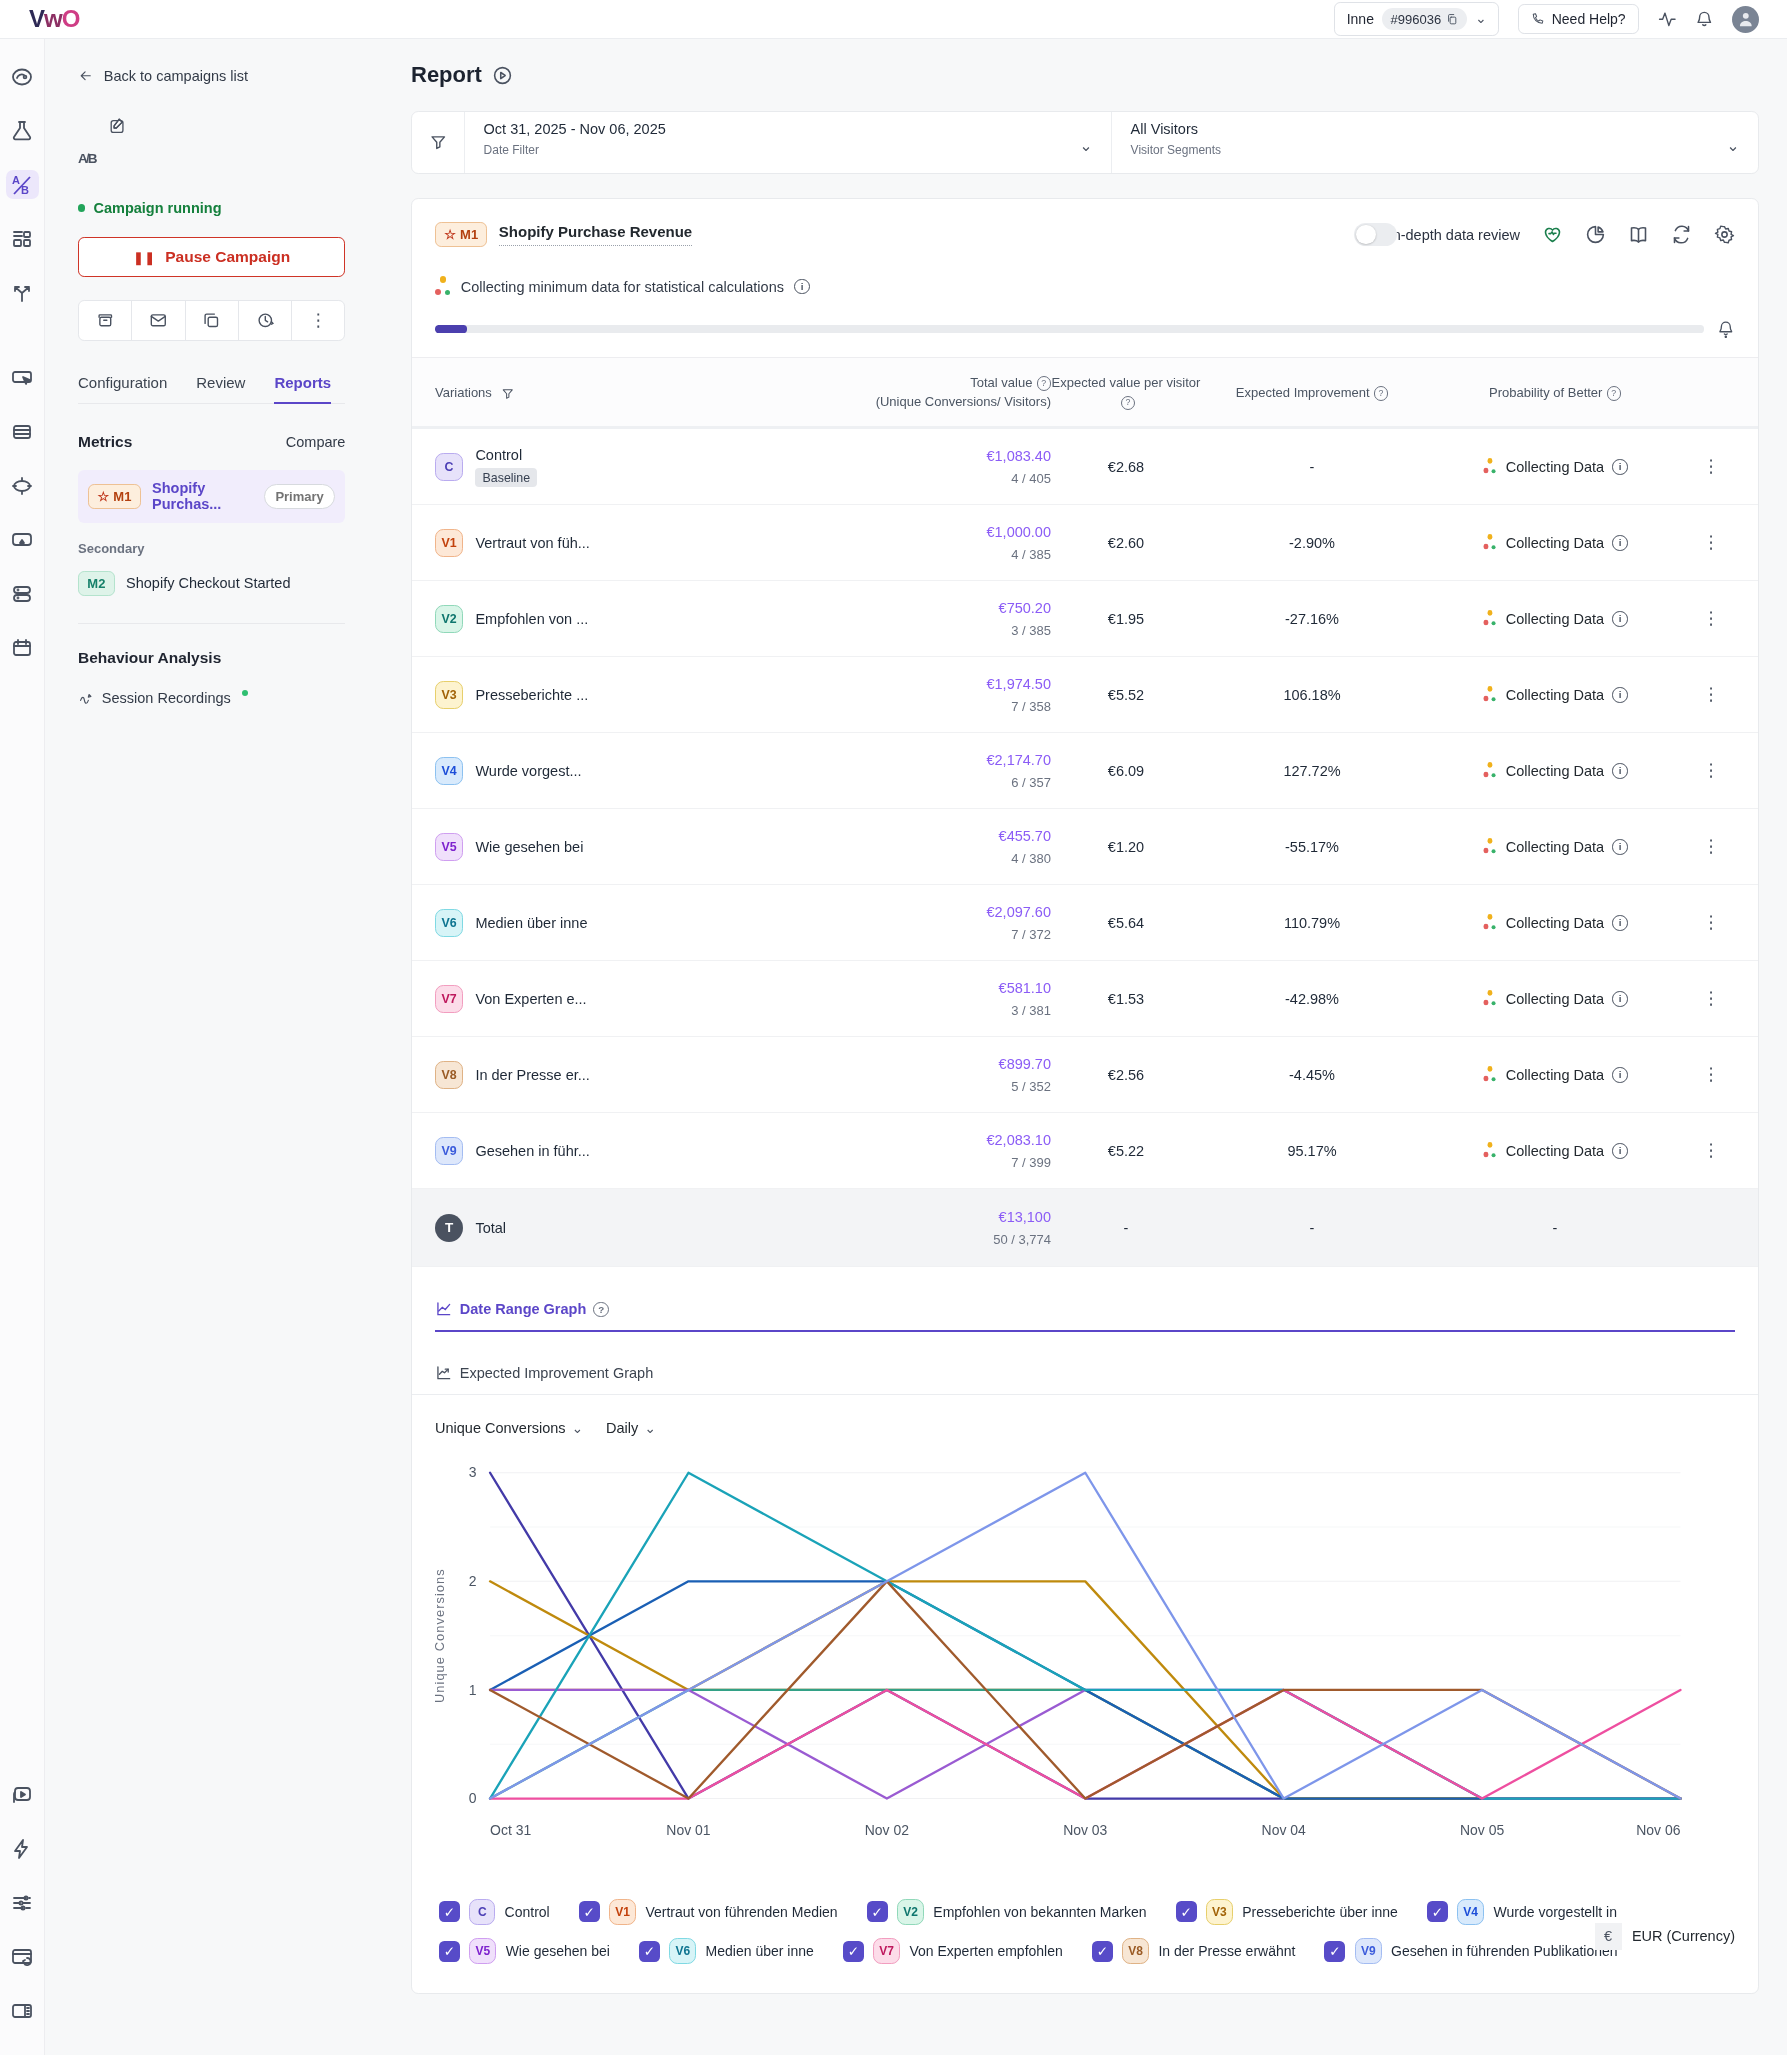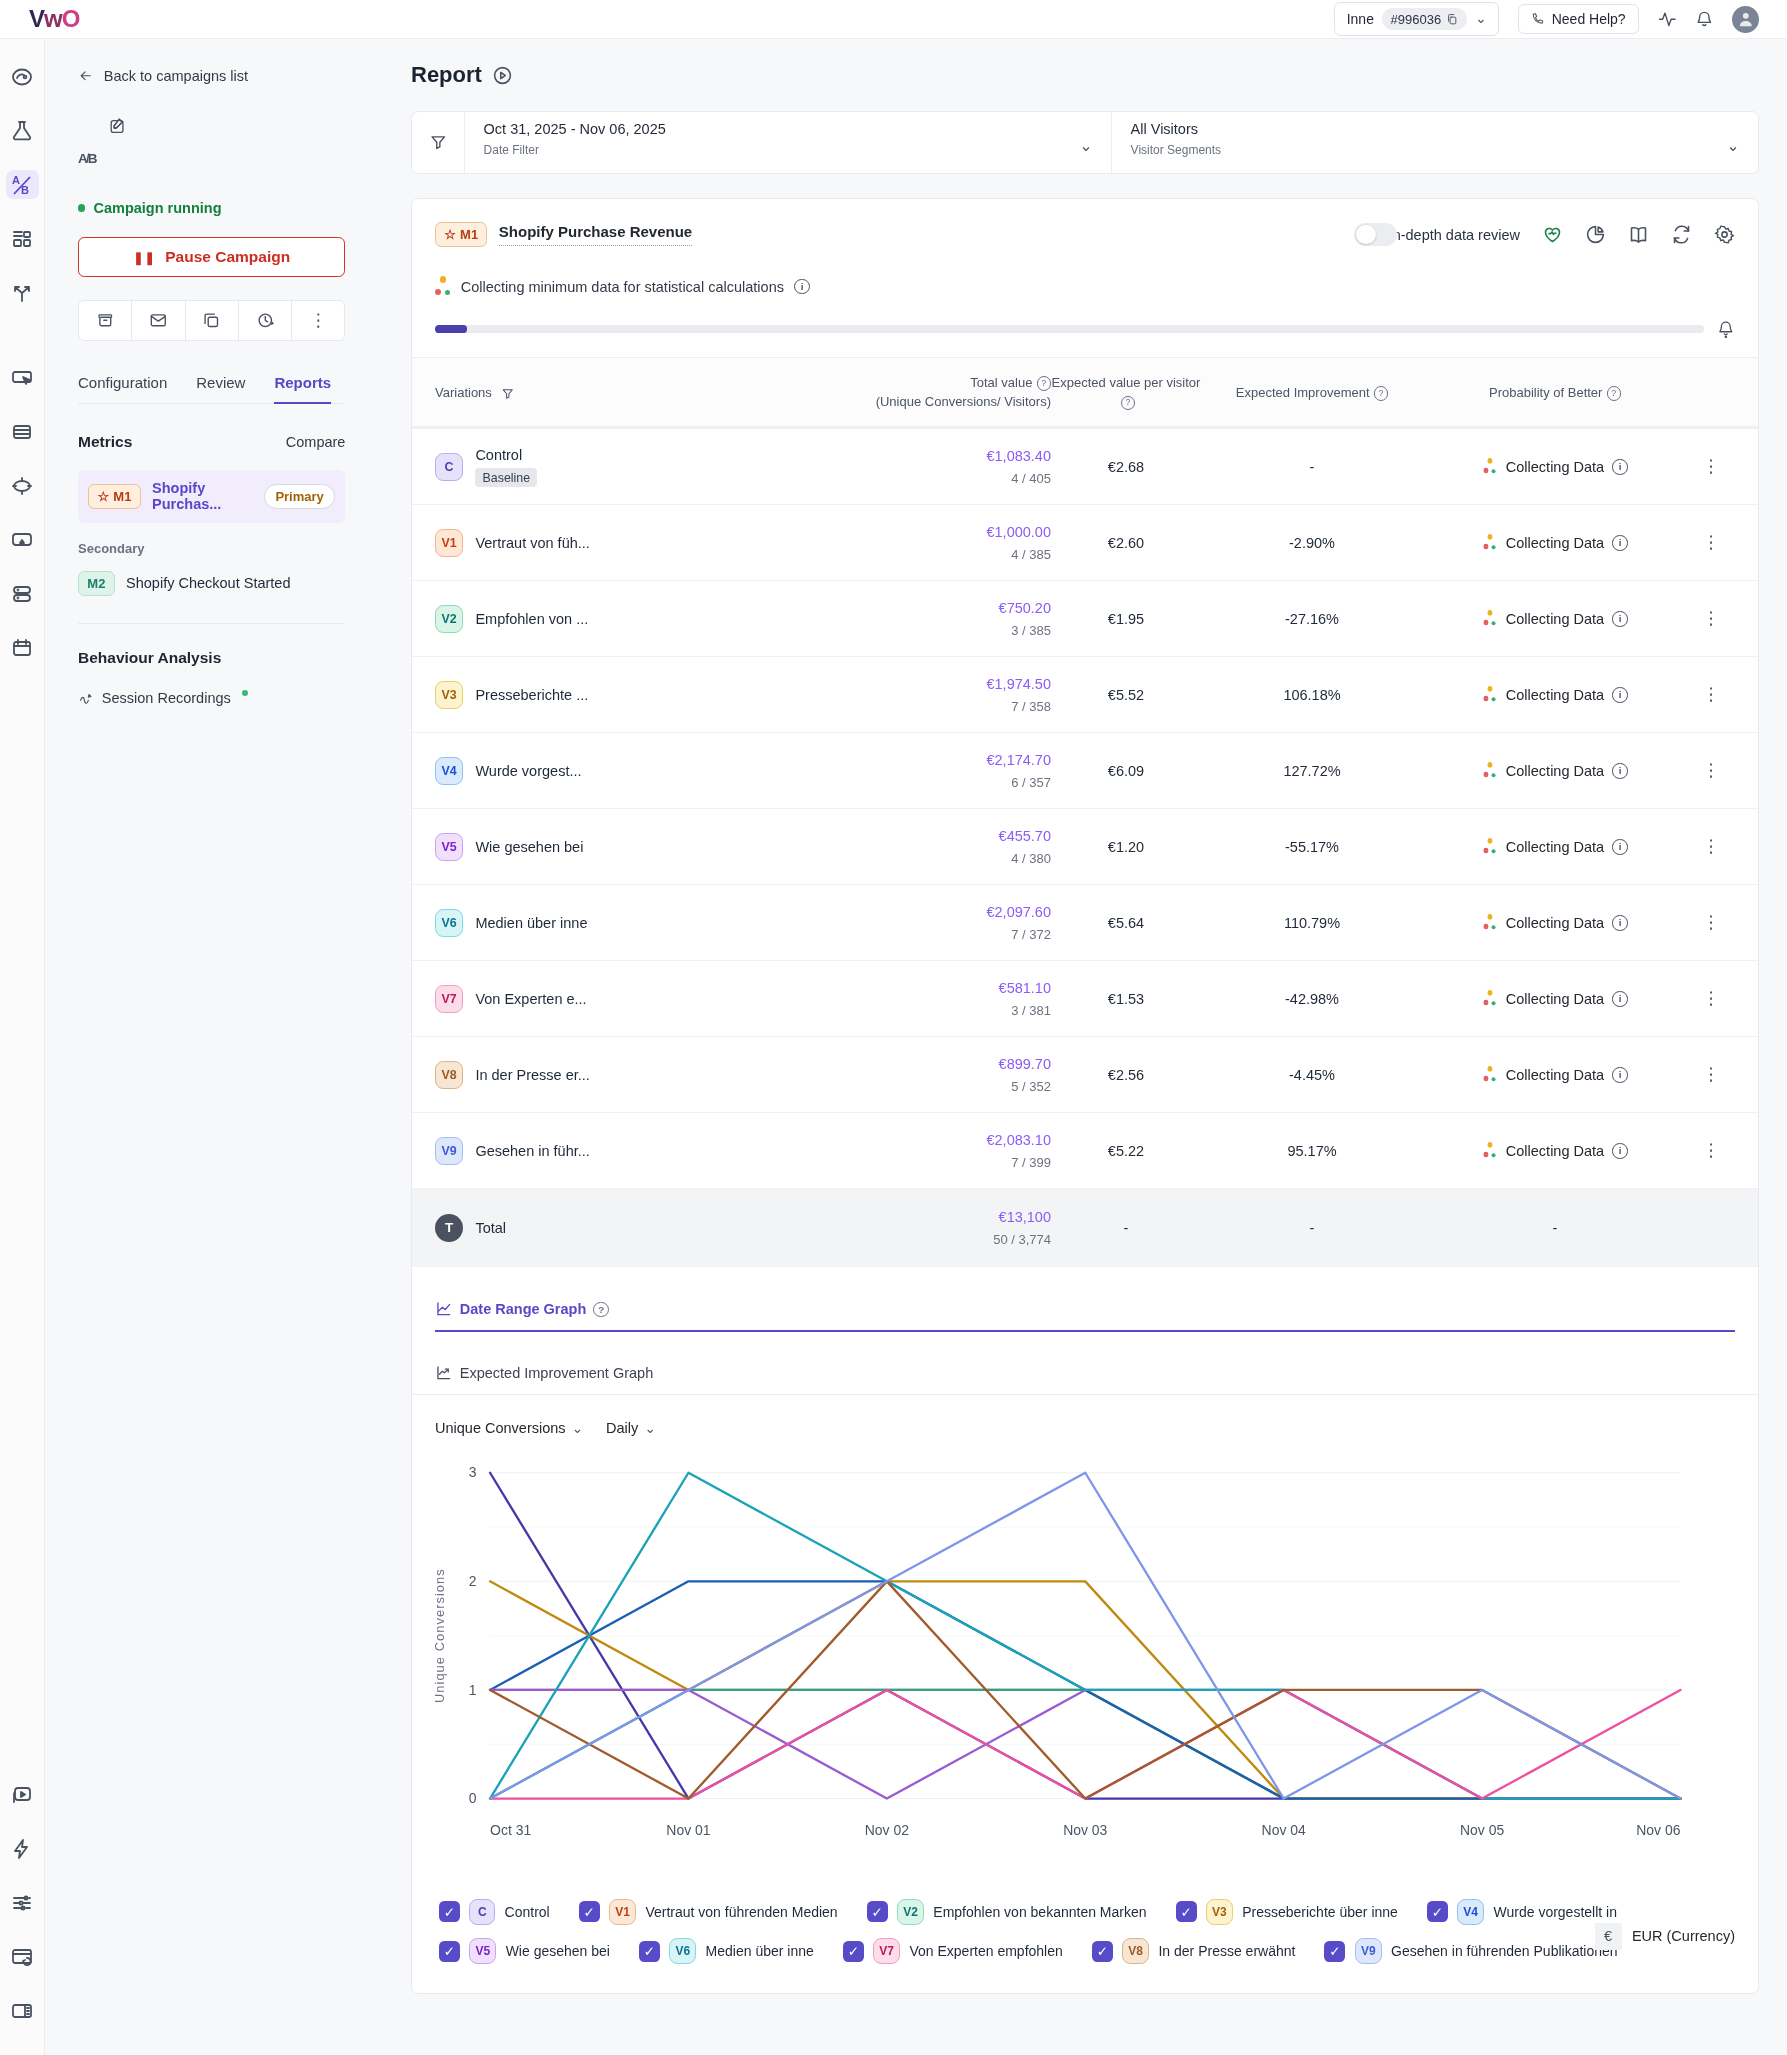--- a/index.html
+++ b/index.html
@@ -48,21 +48,21 @@
   .side-tab.active { color:#5b46c8; font-weight:600; border-bottom:2.6px solid #5b46c8; margin-bottom:-1px; }
 
   .metrics-head { display:flex; justify-content:space-between; margin-top:29px; align-items:center; }
   .metrics-title { font-size:15.5px; font-weight:600; }
   .compare-link { font-size:14.5px; color:#323a47; }
   .m1-row { margin-top:18.6px; background:#f1edfc; border-radius:6.2px; display:flex; align-items:center; gap:11.4px; padding:10.3px 10.3px; }
   .pill { border-radius:6.2px; padding:4.1px 8.3px; font-size:13px; font-weight:bold; display:inline-flex; align-items:center; gap:4.1px; border:1px solid transparent; }
   .pill-m1 { background:#fdeedd; border-color:#eec194; color:#b3400f; }
   .pill-m2 { background:#def3e9; border-color:#b4e3cd; color:#17806a; }
   .m1-name { color:#5b46c8; font-size:14.5px; font-weight:600; flex:1; }
-  .primary-pill { background:#fff; border:1px solid #d7dade; border-radius:517px; font-size:13px; font-weight:600; padding:4.1px 10.3px; color:#a16207; }
+  .primary-pill { background:#fff; border:1px solid #d7dade; border-radius:517px; font-size:13px; font-weight:600; padding:4.1px 10.3px; color:#737373; }
   .secondary-label { margin-top:18.6px; font-size:13px; color:#6b7280; font-weight:600; }
   .m2-row { display:flex; align-items:center; gap:11.4px; margin-top:14.5px; }
   .m2-name { font-size:14.5px; color:#1f2937; }
   .side-div { border-top:1px solid #e8e9ec; margin-top:27px; }
   .behaviour-title { font-size:15.5px; font-weight:600; margin-top:25px; }
   .sess-row { display:flex; align-items:flex-start; gap:8.3px; margin-top:23px; font-size:14.5px; color:#323a47; }
   .sup-dot { width:6.2px; height:6.2px; background:#2fbf71; border-radius:50%; display:inline-block; margin-left:3.1px; margin-bottom:7.2px; }
 
   
   .main { flex:1; padding:23px 29px 0 47px; }

